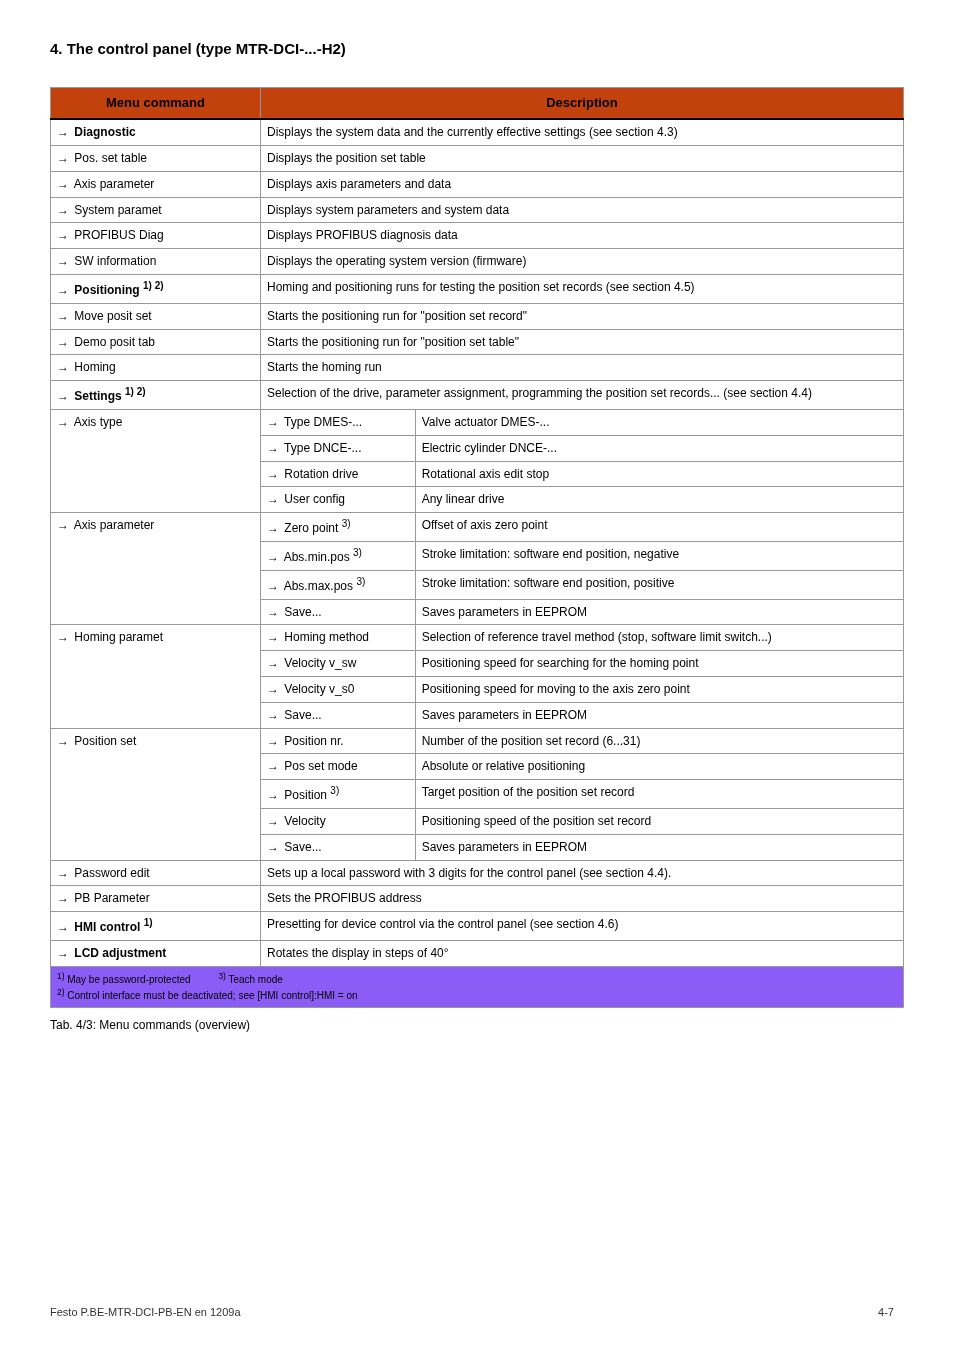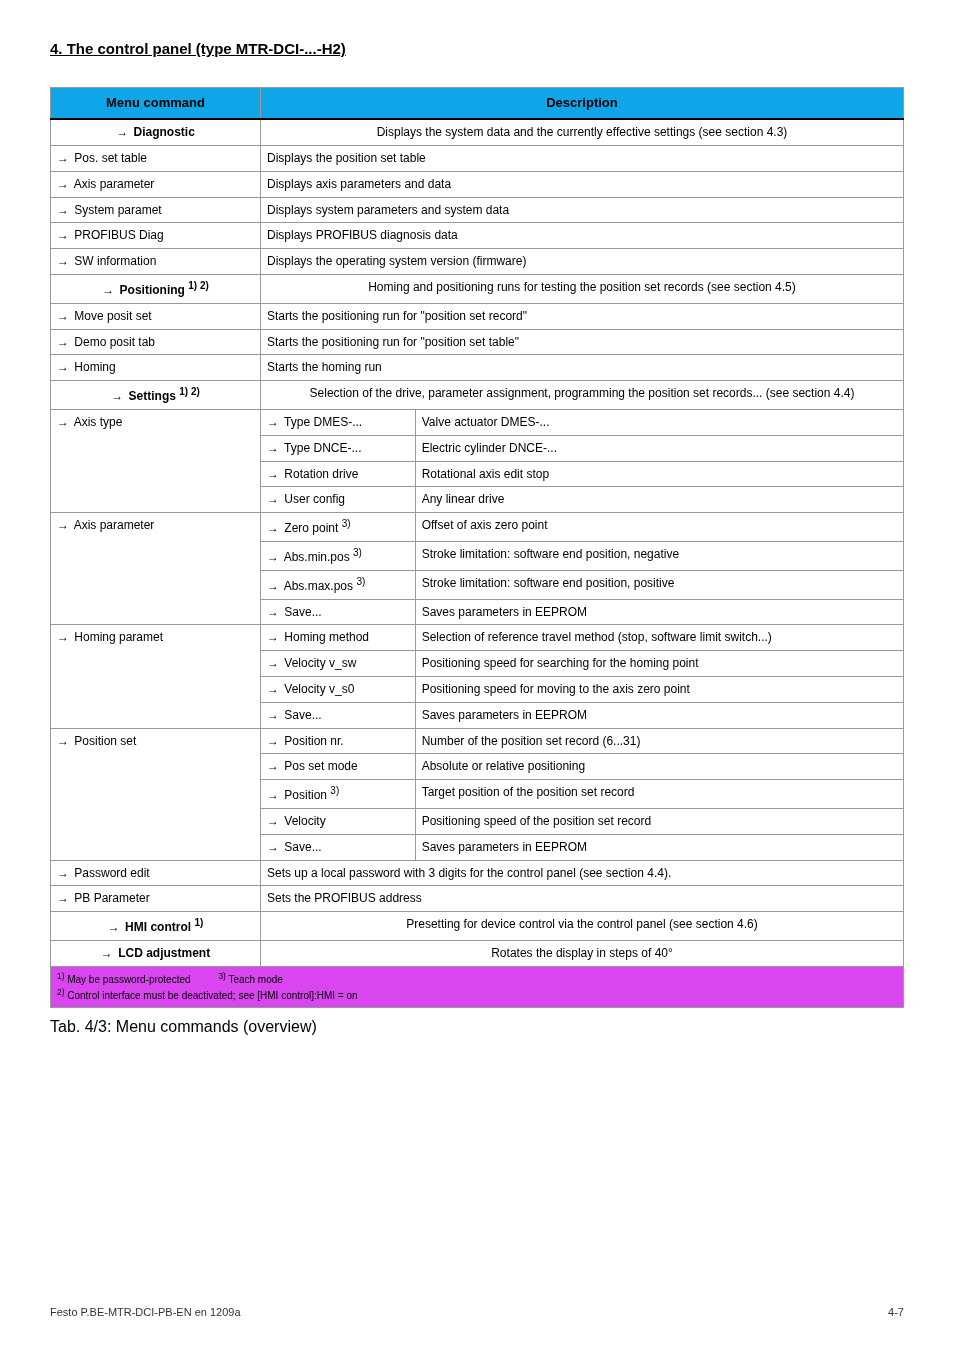--- a/index.html
+++ b/index.html
@@ -9,74 +9,72 @@
       background: #fff;
       color: #000;
       width: 954px;
       min-height: 1348px;
       padding: 40px 50px;
     }
     h1.page-title {
       font-size: 15px;
       font-weight: bold;
       margin-bottom: 30px;
-      text-decoration: underline;
     }
     .table-container {
       width: 100%;
       border-collapse: collapse;
       border: 1px solid #000;
       margin-bottom: 10px;
     }
     .table-container th, .table-container td {
       border: 1px solid #999;
       padding: 4px 6px;
       vertical-align: top;
       line-height: 1.4;
     }
     .table-container thead th {
-      background: #0ea5e9;
+      background: #c2410c;
       font-weight: bold;
       font-size: 13px;
       border-bottom: 2px solid #000;
       padding: 6px 8px;
     }
     .col-menu { width: 210px; }
     .col-desc { width: auto; }
 
     .arrow { display: inline-block; margin-right: 2px; }
     .indent1 { padding-left: 20px; }
 
     .bold { font-weight: bold; }
     .sup { font-size: 10px; vertical-align: super; }
 
     .footnote-row td {
       font-size: 10px;
       border-top: 1px solid #000;
-      background: #d946ef;
+      background: #8b5cf6;
     }
     .caption {
-      font-size: 16px;
+      font-size: 12px;
       margin-top: 6px;
       margin-bottom: 20px;
     }
     .footer {
       position: fixed;
       bottom: 30px;
       left: 50px;
-      right: 50px;
+      right: 60px;
       display: flex;
       justify-content: space-between;
       font-size: 11px;
       color: #333;
     }
 
     .main-row > td {
       border-top: 1px solid #555;
-      text-align: center;
     }
   </style>
 </head>
 <body>
 
 <h1 class="page-title">4.  The control panel (type MTR-DCI-...-H2)</h1>
 
 <table class="table-container">
   <thead>
     <tr>

